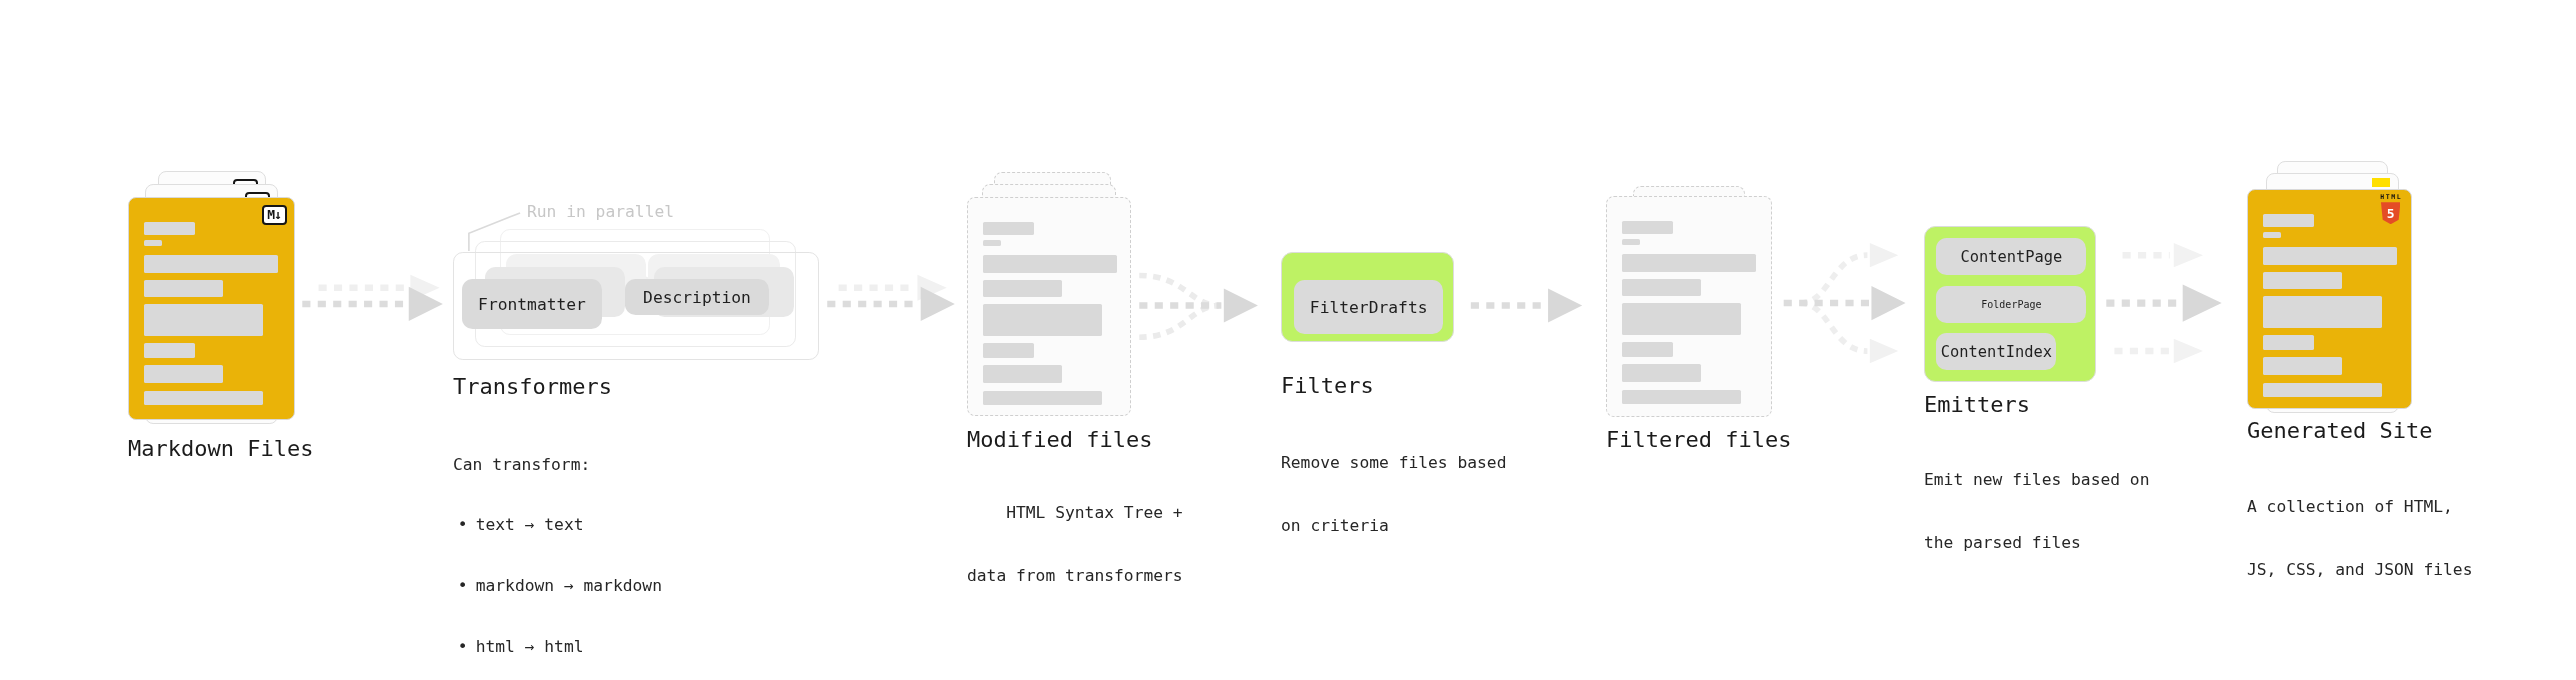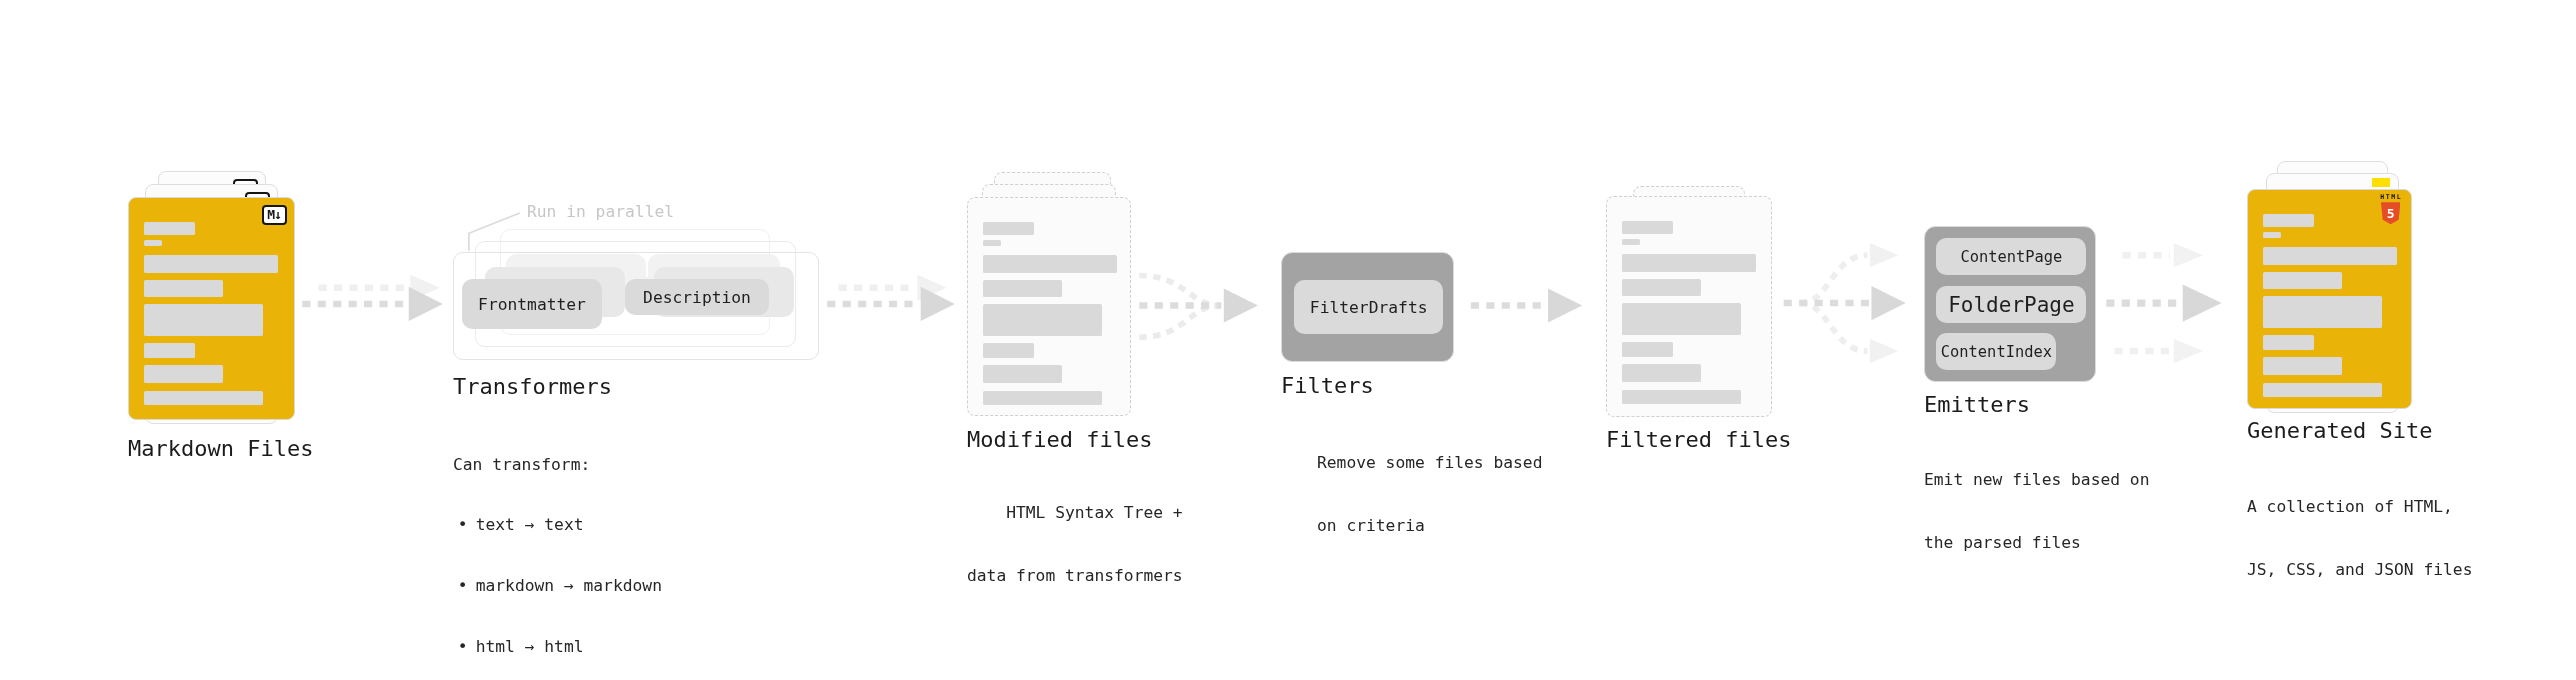--- a/index.html
+++ b/index.html
@@ -24,21 +24,21 @@
   .js-badge{position:absolute;top:4.1px;right:8.1px;width:18px;height:9px;background:#ffdf00;}
   .html5-badge{position:absolute;top:4.1px;right:9.8px;width:21px;text-align:center;}
   .html5-badge .html-label{font-size:6.5px;font-weight:700;color:#111;letter-spacing:1.6px;line-height:7.3px;}
   .html5-badge .shield{width:19.5px;height:22px;margin:0.8px auto 0;background:#e44d26;
         clip-path:polygon(0 0,100% 0,91% 80%,50% 100%,9% 80%);
         display:flex;align-items:center;justify-content:center;
         color:#fff;font-weight:700;font-size:13px;}
 
   
   .tbox{position:absolute;box-sizing:border-box;border:1.6px solid #e3e3e3;border-radius:9.8px;background:transparent;}
-  .wbox{position:absolute;box-sizing:border-box;background:#a3a3a3;border:1.6px solid #dcdcdc;border-radius:11.4px;}
+  .wbox{position:absolute;box-sizing:border-box;background:#bef264;border:1.6px solid #dcdcdc;border-radius:11.4px;}
   .pill{position:absolute;box-sizing:border-box;border-radius:10.6px;background:#dadada;
         display:flex;align-items:center;justify-content:center;font-size:16.3px;color:#1f1f1f;}
   .pill.ghost1{background:#e8e8e8;}
   .pill.ghost2{background:#f2f2f2;}
 
   
   .stage-title{position:absolute;font-size:22px;color:#1b1b1b;white-space:pre;}
   .stage-sub{position:absolute;font-size:16.3px;line-height:21px;color:#262626;white-space:pre;}
   .bullets{line-height:20.3px;}
   .bullet-line .marker{display:inline-block;width:14.6px;text-align:right;margin-right:8.1px;}
@@ -169,25 +169,25 @@
           <div class="bar" style="top: 193px; width: 119px; height: 14px;"></div>
         </div>
     </div>
   </div>
   <div class="stage-title" style="left:967px;top:427px;">Modified files</div>
   <div class="stage-sub" style="left:967px;top:460px;text-align:right;">
     <div>HTML Syntax Tree +</div>
     <div>data from transformers</div>
   </div>
 
-  <div class="wbox" style="left:1281px;top:252px;width:173px;height:110px;padding-left:24px;">
+  <div class="wbox" style="left:1281px;top:252px;width:173px;height:90px;padding-left:24px;">
     <div class="pill" style="left:12.2px;top:27px;width:149px;height:54px;">FilterDrafts</div>
   </div>
   <div class="stage-title" style="left:1281px;top:373px;">Filters</div>
-  <div class="stage-sub" style="left:1281px;top:410px;margin-left:36px;">
+  <div class="stage-sub" style="left:1281px;top:410px;">
     <div>Remove some files based</div>
     <div>on criteria</div>
   </div>
 
   <div>
     <div class="card dashed" style="left:1633px;top:186px;width:112px;height:228px;z-index:1;"></div>
     <div class="card dashed" style="left:1606px;top:196px;width:166px;height:221px;z-index:2;">
       <div>
           <div class="bar" style="top: 24.4px; width: 51px; height: 13px;"></div>
           <div class="bar" style="top: 42px; width: 18px; height: 5.7px;"></div>
@@ -197,21 +197,21 @@
           <div class="bar" style="top: 145px; width: 51px; height: 14.6px;"></div>
           <div class="bar" style="top: 167px; width: 79px; height: 18px;"></div>
           <div class="bar" style="top: 193px; width: 119px; height: 14px;"></div>
         </div>
     </div>
   </div>
   <div class="stage-title" style="left:1606px;top:427px;">Filtered files</div>
 
   <div class="wbox" style="left:1924px;top:226px;width:172px;height:156px;">
     <div class="pill" style="left:11.4px;top:11.4px;width:150px;height:37px;font-size:15.4px;">ContentPage</div>
-    <div class="pill" style="left:11.4px;top:59px;width:150px;height:37px;font-size:21px;">FolderPage</div>
+    <div class="pill" style="left:11.4px;top:59px;width:150px;height:37px;font-size:10px;">FolderPage</div>
     <div class="pill" style="left:11.4px;top:106px;width:120px;height:37px;font-size:15.4px;">ContentIndex</div>
   </div>
   <div class="stage-title" style="left:1924px;top:392px;">Emitters</div>
   <div class="stage-sub" style="left:1924px;top:427px;">
     <div>Emit new files based on</div>
     <div>the parsed files</div>
   </div>
 
   <div>
     <div class="card back" style="left:2277px;top:161px;width:111px;height:236px;z-index:1;">

